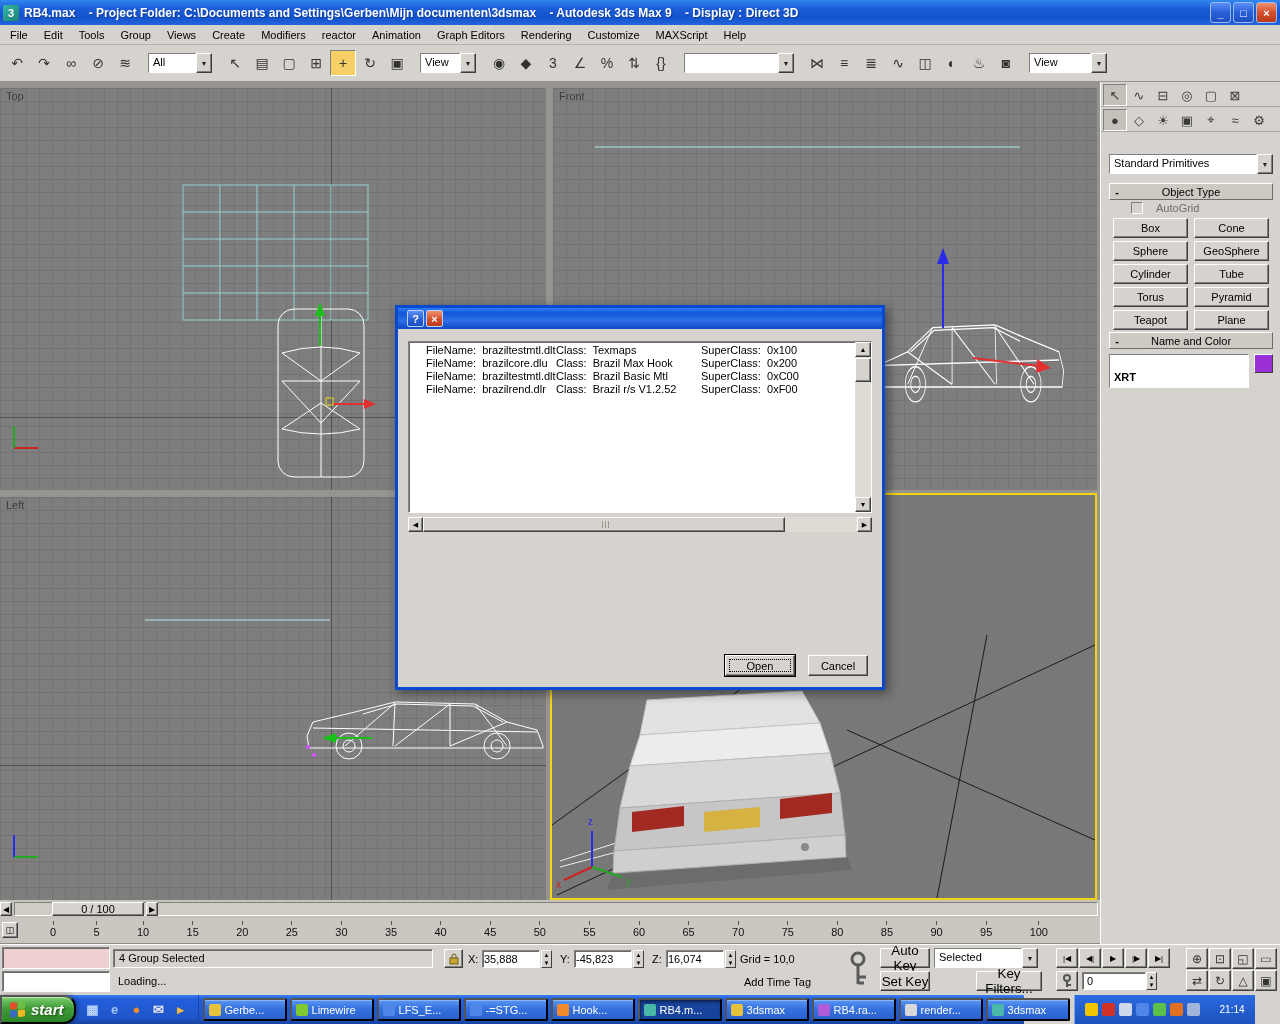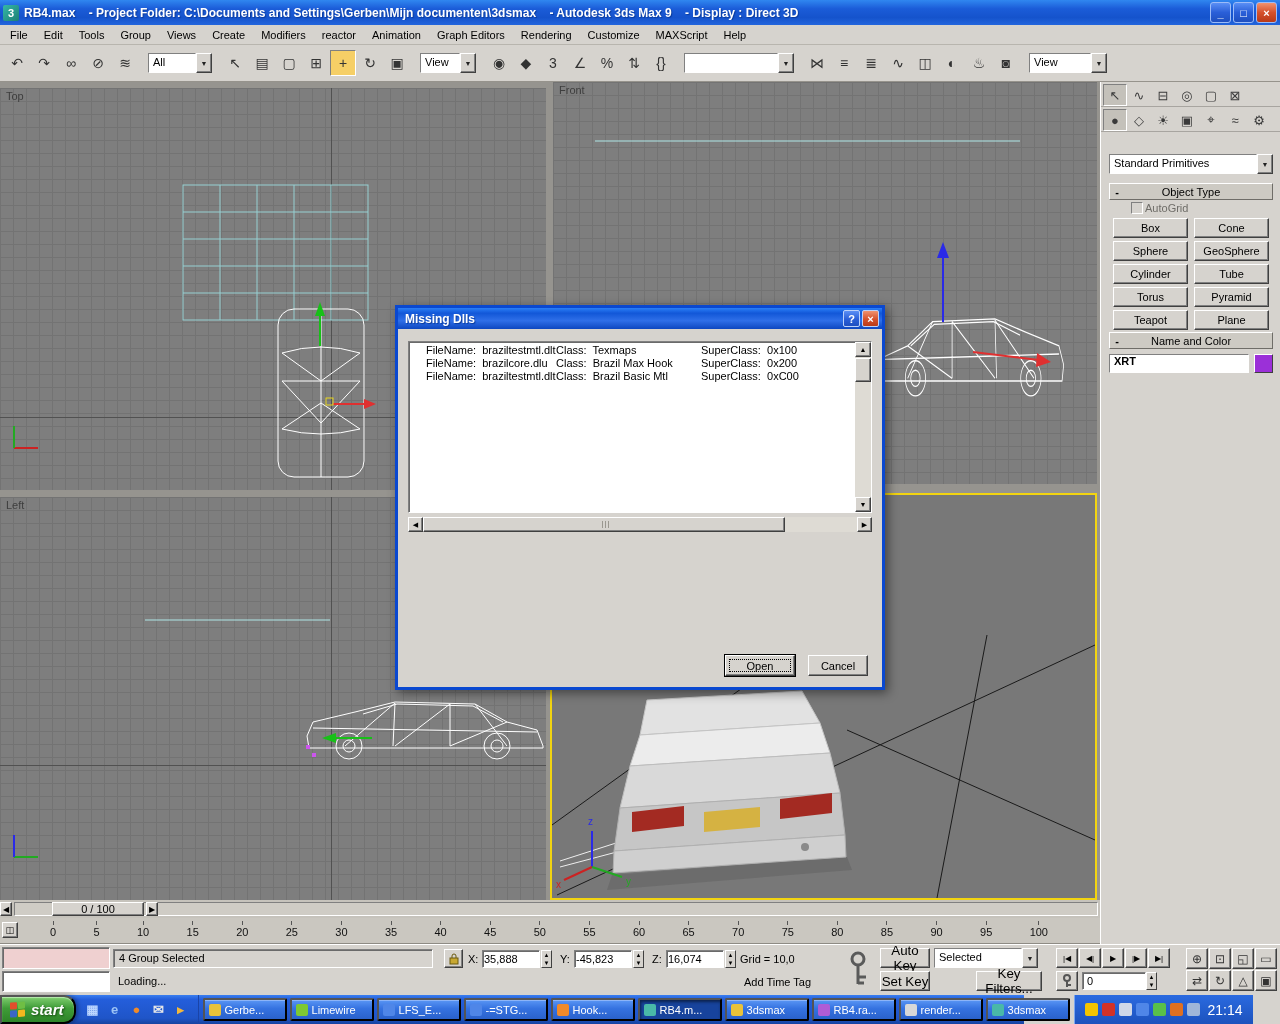--- a/index.html
+++ b/index.html
@@ -43,45 +43,45 @@
 
   
   #workspace{position:absolute;left:0;top:82px;width:1100px;height:818px;background:#96948f}
   .vp{position:absolute;background-color:#7e7e7e;overflow:hidden;
     background-image:linear-gradient(to right,#737373 1px,transparent 1px),linear-gradient(to bottom,#737373 1px,transparent 1px);
     background-size:13px 13px}
   .vp-label{position:absolute;left:6px;top:2px;color:#3e3e3e;font-size:11px}
   .axis-h{position:absolute;left:0;right:0;height:1px;background:#515151}
   .axis-v{position:absolute;top:0;bottom:0;width:1px;background:#515151}
   #vp-top{left:0;top:6px;width:546px;height:402px}
-  #vp-front{left:553px;top:0;width:544px;height:402px}
+  #vp-front{left:553px;top:6px;width:544px;height:402px}
   #vp-left{left:0;top:415px;width:546px;height:403px}
   #vp-persp{left:550px;top:411px;width:547px;height:407px;border:2px solid #f2d410;
     background-image:none;background-color:#787878}
   .vpsvg{position:absolute;left:0;top:0}
 
   
   #command-panel{position:absolute;left:1100px;top:82px;width:180px;height:862px;background:#d6d3ce;border-left:1px solid #fff}
   .cp-tabs{display:flex;padding:2px 2px 0 2px;border-bottom:1px solid #a8a5a0}
   .cp-tab{width:24px;height:22px;display:flex;align-items:center;justify-content:center;font-size:13px;color:#3a3a3a}
   .cp-tab.active{background:#c4c1ba;border:1px solid;border-color:#808080 #fff #fff #808080}
   .cp-combo{position:absolute;left:8px;top:72px;width:164px}
   .rollout{position:absolute;left:8px;width:164px;height:17px;background:#cdcac3;
     border:1px solid;border-color:#fff #6f6d68 #6f6d68 #fff;display:flex;align-items:center}
   .roll-collapse{width:14px;text-align:center;font-weight:bold}
   .roll-label{flex:1;text-align:center;margin-right:14px}
   #roll-objtype{top:101px}
   #roll-namecolor{top:250px}
-  .autogrid-row{position:absolute;left:30px;top:120px;display:flex;align-items:flex-end;gap:2px;color:#6f6d68}
+  .autogrid-row{position:absolute;left:30px;top:120px;display:flex;align-items:flex-end;gap:13px;color:#6f6d68}
   .checkbox{width:12px;height:12px;background:#d6d3ce;border:1px solid;border-color:#808080 #fff #fff #808080}
   #cp-buttons{position:absolute;left:12px;top:136px;width:156px;display:grid;grid-template-columns:75px 75px;gap:3px 6px}
   .cpbtn{height:20px;font-size:11px;background:#d6d3ce;border:1px solid;border-color:#fff #404040 #404040 #fff;
     box-shadow:inset -1px -1px 0 #808080;display:flex;align-items:center;justify-content:center;font-family:"Liberation Sans",sans-serif}
   .namefield{position:absolute;left:8px;top:272px;width:140px;height:19px;background:#fff;
-    border:1px solid;border-color:#808080 #fff #fff #808080;padding:0 4px;font-weight:bold}
+    border:1px solid;border-color:#808080 #fff #fff #808080;padding:16px 4px;font-weight:bold}
   .swatch{position:absolute;left:153px;top:272px;width:19px;height:19px;border:1px solid;border-color:#fff #404040 #404040 #fff}
 
   
   #timeslider{position:absolute;left:0;top:900px;width:1100px;height:18px;background:#c6c3bc;display:flex;align-items:center}
   .ts-track{position:absolute;left:14px;right:2px;top:2px;bottom:2px;background:#cfccc5;
     border:1px solid;border-color:#808080 #fff #fff #808080}
   .ts-arrow{width:12px;height:14px;display:flex;align-items:center;justify-content:center;font-size:8px;z-index:2}
   .ts-thumb{position:relative;z-index:2;margin-left:40px;width:92px;height:14px;background:#d6d3ce;
     border:1px solid;border-color:#fff #404040 #404040 #fff;box-shadow:inset -1px -1px 0 #808080;
     display:flex;align-items:center;justify-content:center}
@@ -132,21 +132,21 @@
   .ql-icon{width:18px;height:18px;display:flex;align-items:center;justify-content:center;font-size:13px;font-weight:bold;color:#fff;border-radius:2px}
   #tasks{display:flex;align-items:center;gap:3px;padding:0 4px;flex:1;height:29px}
   .task{width:84px;height:23px;border-radius:2px;display:flex;align-items:center;gap:4px;padding:0 4px;color:#fff;
     background:linear-gradient(180deg,#5a96f5,#3572e0 45%,#2a62cc);box-shadow:inset 0 1px 0 #8cb4f8;overflow:hidden}
   .task.active{background:#17439c;box-shadow:inset 1px 2px 3px rgba(0,0,0,.5)}
   .task-ic{width:12px;height:12px;border-radius:2px;flex:none}
   .task-label{font-size:11px;white-space:nowrap;overflow:hidden}
   #tray{height:29px;display:flex;align-items:center;gap:4px;padding:0 10px 0 10px;
     background:linear-gradient(180deg,#2a6ae0,#1c52bd);border-left:1px solid #7aa6f0}
   .tray-ic{width:13px;height:13px;border-radius:2px}
-  #clock{color:#fff;font-size:14px;margin-left:4px}
+  #clock{color:#fff;font-size:10px;margin-left:16px}
 
   
   #dialog{position:absolute;left:395px;top:305px;width:490px;height:385px;background:#d6d3ce;
     border:3px solid #0a48d0;box-shadow:3px 3px 10px rgba(0,0,0,.45);z-index:50}
   #dlg-title{height:21px;display:flex;align-items:center;padding:0 3px 0 7px;color:#fff;font-weight:bold;font-size:12px;
     background:linear-gradient(180deg,#2a7ff7 0%,#1257d8 25%,#2f6fe8 60%,#0d47c0 100%)}
   #dlg-title .t{flex:1;text-shadow:1px 1px 1px #0a3a9a}
   .dlg-btn{width:17px;height:17px;margin-left:2px;border-radius:2px;color:#fff;font-weight:bold;font-size:11px;
     display:flex;align-items:center;justify-content:center;border:1px solid #bcd2fa;
     background:linear-gradient(180deg,#5a8ff5,#2a5fd8 55%,#1e4fc0)}
@@ -668,21 +668,20 @@
           <span class="tray-ic" style="background-color: rgb(89, 192, 74);"></span>
           <span class="tray-ic" style="background-color: rgb(224, 112, 32);"></span>
           <span class="tray-ic" style="background-color: rgb(159, 182, 216);"></span>
         </span>
       <span id="clock">21:14</span>
     </div>
   </div>
 
   <div id="dialog">
     <div id="dlg-title">
-      <span class="t">Missing Dlls</span>
       <span class="dlg-btn">?</span>
       <span class="dlg-btn close">×</span>
     </div>
 
     <div id="dll-list" class="s">
       <div class="dll-rows">
 
       <div class="dll-row">
           <span class="c1">FileName:  braziltestmtl.dlt</span>
           <span class="c2">Class:  Texmaps</span>
@@ -691,20 +690,25 @@
           <div class="dll-row">
           <span class="c1">FileName:  brazilcore.dlu</span>
           <span class="c2">Class:  Brazil Max Hook</span>
           <span class="c3">SuperClass:  0x200</span>
         </div>
           <div class="dll-row">
           <span class="c1">FileName:  braziltestmtl.dlt</span>
           <span class="c2">Class:  Brazil Basic Mtl</span>
           <span class="c3">SuperClass:  0xC00</span>
         </div>
+          <div class="dll-row">
+          <span class="c1">FileName:  brazilrend.dlr</span>
+          <span class="c2">Class:  Brazil r/s V1.2.52</span>
+          <span class="c3">SuperClass:  0xF00</span>
+        </div>
         </div>
       <div class="vscroll">
         <span class="sarrow up r">▲</span>
         <span class="vthumb r"></span>
         <span class="sarrow dn r">▼</span>
       </div>
     </div>
     <div id="hscroll">
       <span class="harrow l r">◀</span>
       <span class="hthumb r"></span>

